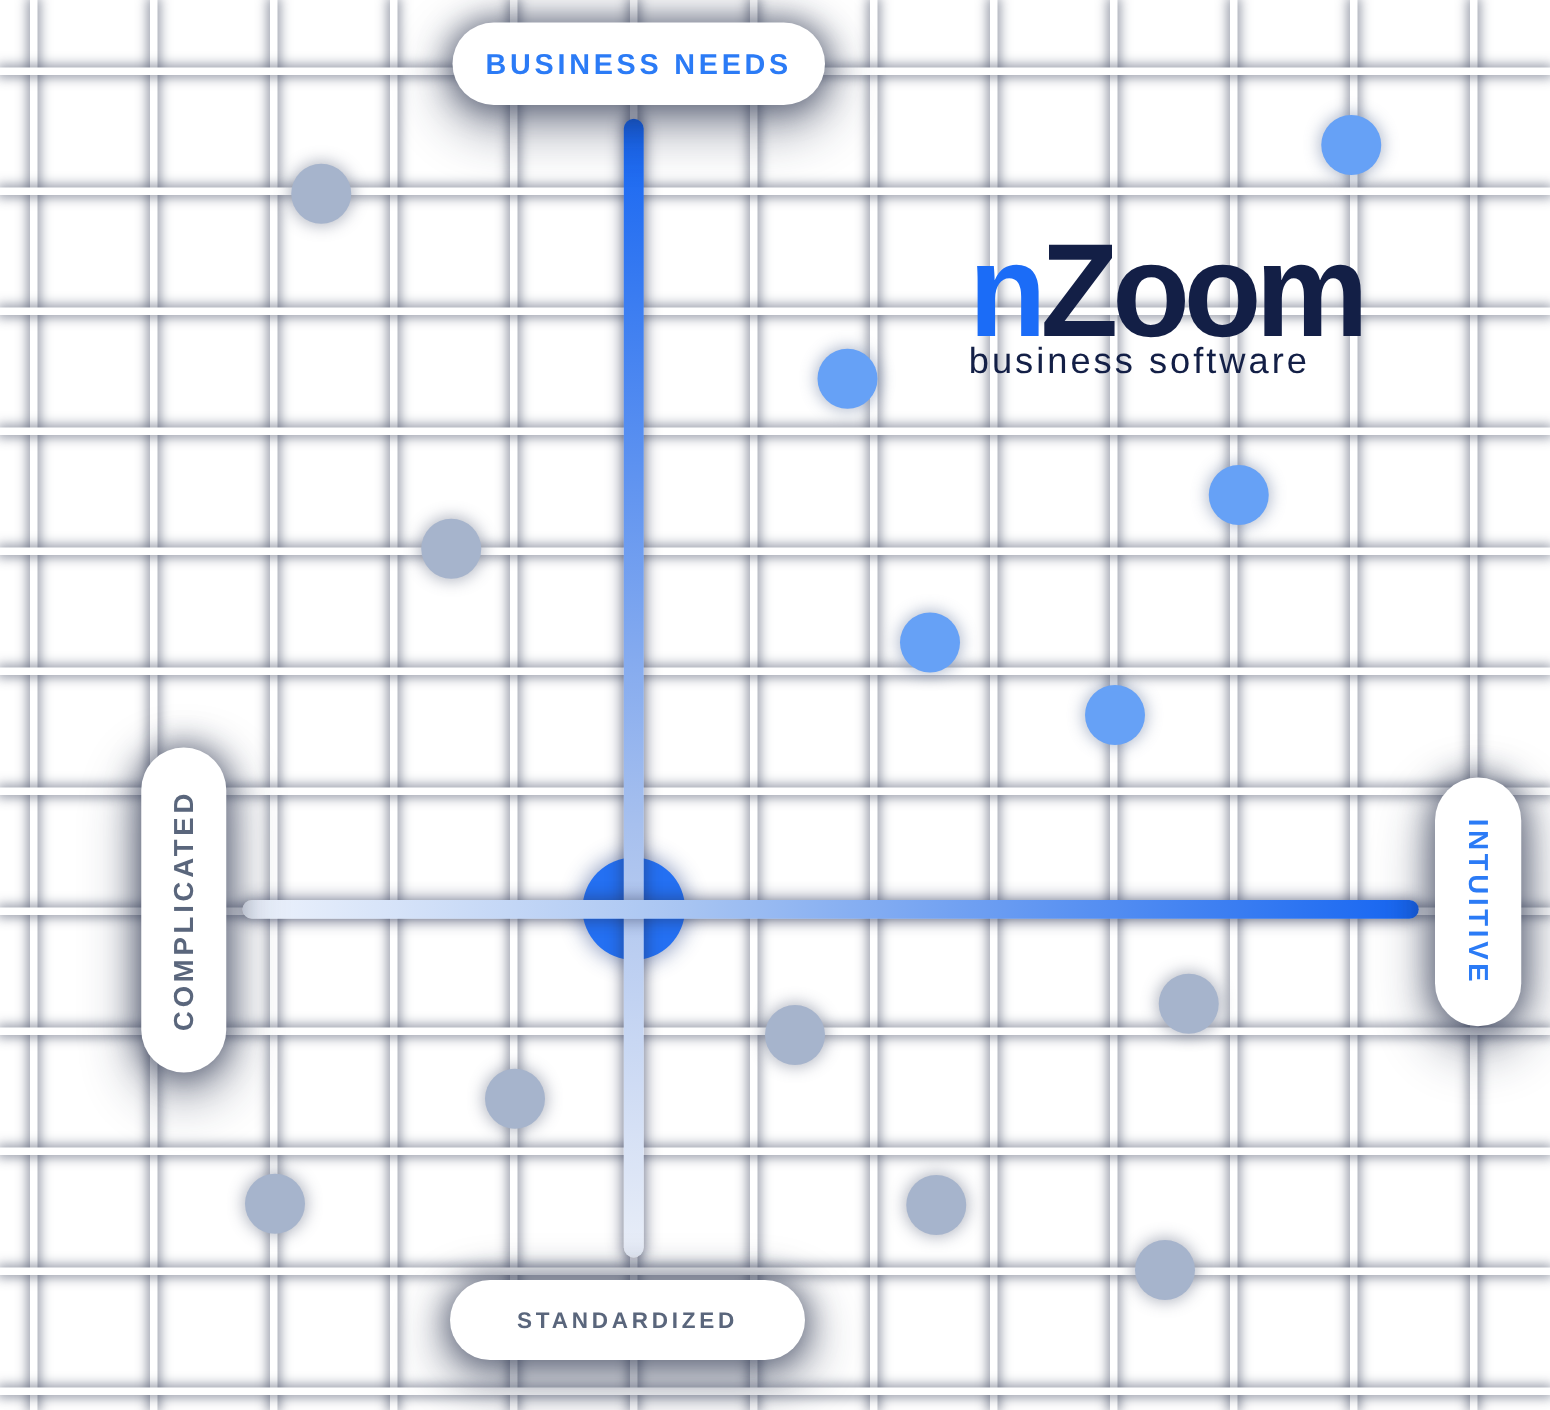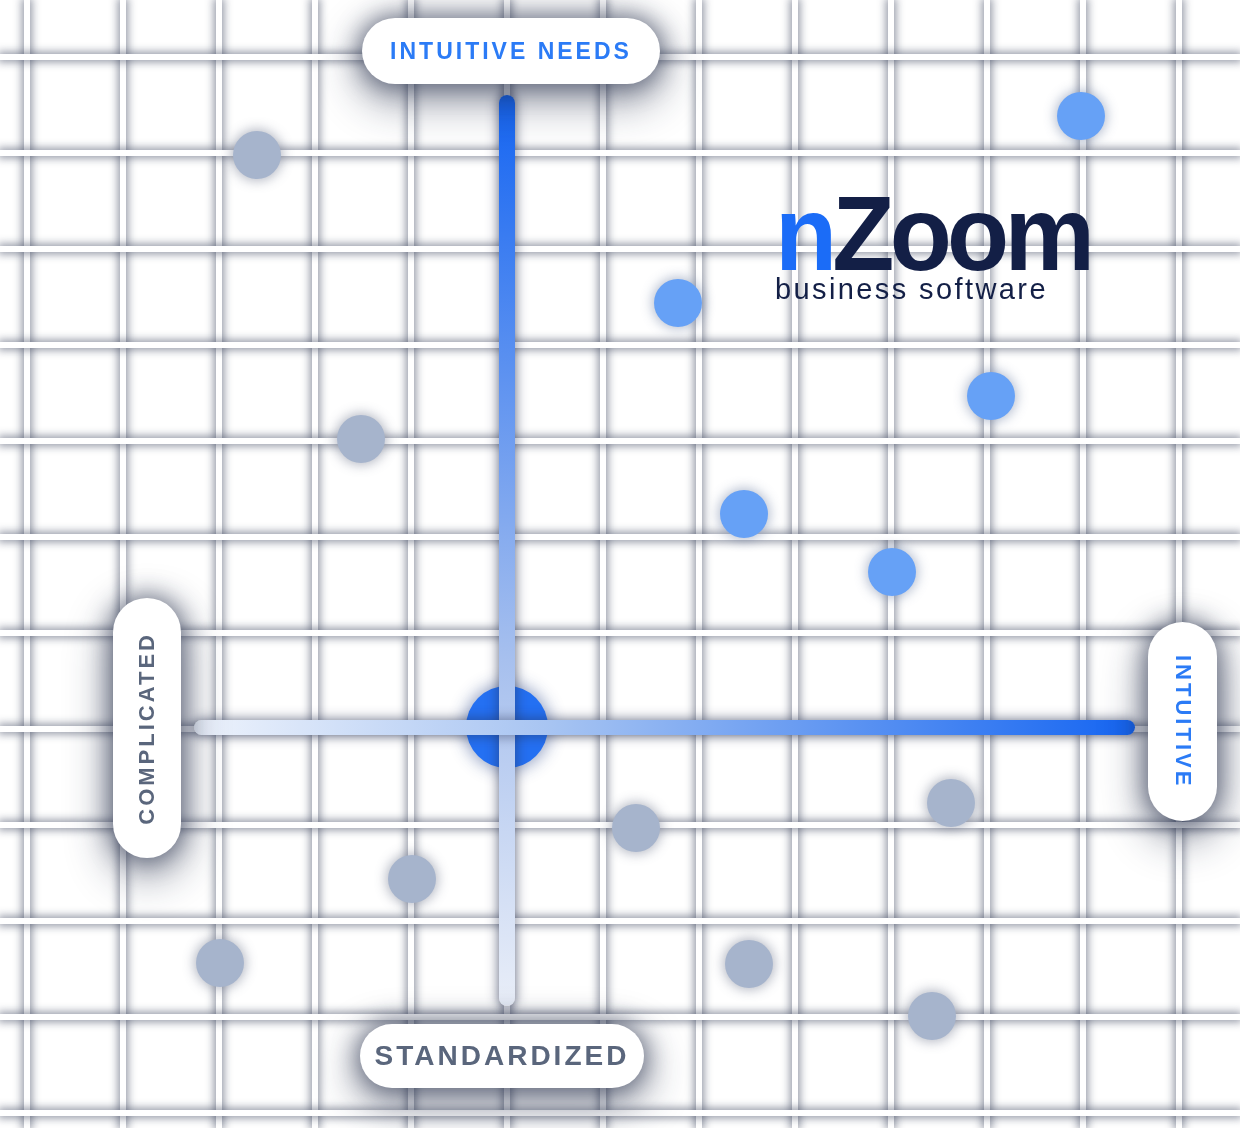--- a/index.html
+++ b/index.html
@@ -42,21 +42,21 @@
   }
 
   
   .pill{
     position:absolute;background:#ffffff;border-radius:40px;
     display:flex;align-items:center;justify-content:center;
     box-shadow:0 0 22px 4px rgba(28,38,66,.50), 0 14px 42px 6px rgba(28,38,66,.42);
     font-weight:bold;
   }
   .pill-top{left:362px;top:18px;width:298px;height:66px;font-size:23px;letter-spacing:3px;color:var(--label-blue);}
-  .pill-bottom{left:360px;top:1024px;width:284px;height:64px;font-size:28px;letter-spacing:3px;color:var(--label-slate);}
+  .pill-bottom{left:360px;top:1024px;width:284px;height:64px;font-size:18px;letter-spacing:3px;color:var(--label-slate);}
   .pill-left{left:113px;top:598px;width:68px;height:260px;font-size:22px;letter-spacing:3px;color:var(--label-slate);}
   .pill-right{left:1148px;top:622px;width:69px;height:199px;font-size:22px;letter-spacing:3px;color:var(--label-blue);}
   .pill-left span{writing-mode:vertical-rl;transform:rotate(180deg);}
   .pill-right span{writing-mode:vertical-rl;}
 
   
   #logo{position:absolute;left:775px;top:180px;}
   #logo .line1{
     font-size:106px;line-height:106px;font-weight:bold;letter-spacing:-5px;
     transform:scaleX(.96);transform-origin:left;white-space:nowrap;
@@ -115,21 +115,21 @@
       <div class="dot gray" style="left: 196px; top: 939px;"></div>
       <div class="dot gray" style="left: 725px; top: 940px;"></div>
       <div class="dot gray" style="left: 908px; top: 992px;"></div>
     </div>
 
   <div class="center-dot"></div>
   <div class="v-axis"></div>
   <div class="h-axis"></div>
 
   <div class="pill pill-top">
-    <span>INTUITIVE NEEDS</span>
+    <span>BUSINESS NEEDS</span>
   </div>
   <div class="pill pill-bottom">
     <span>STANDARDIZED</span>
   </div>
   <div class="pill pill-left">
     <span>COMPLICATED</span>
   </div>
   <div class="pill pill-right">
     <span>INTUITIVE</span>
   </div>

